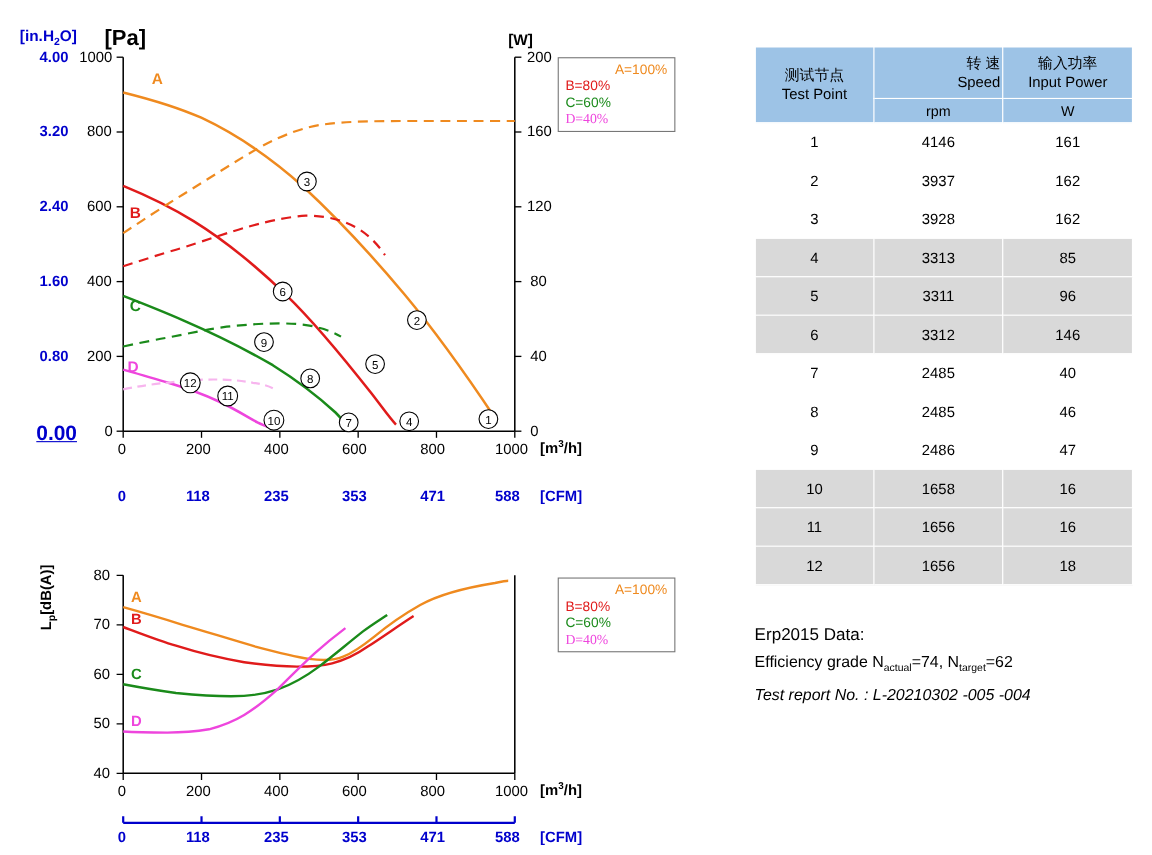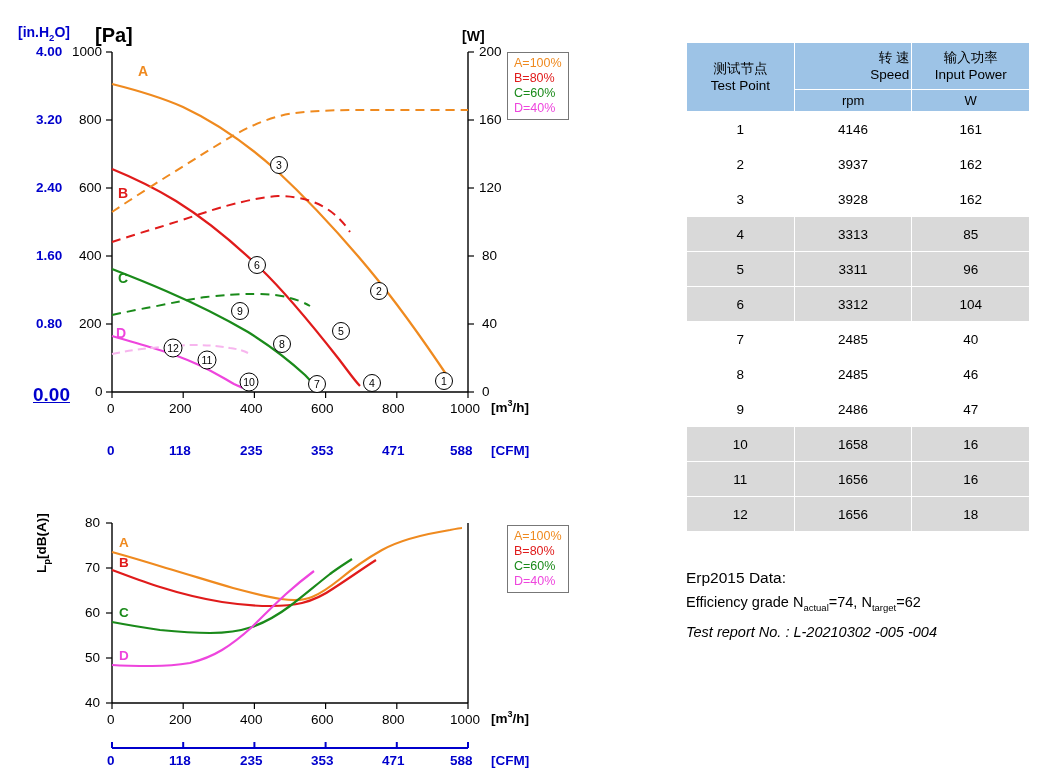--- a/index.html
+++ b/index.html
@@ -21,24 +21,24 @@
   
   #perf-chart{position:absolute;left:0;top:0;width:620px;height:430px;}
   #noise-chart{position:absolute;left:0;top:505px;width:620px;height:270px;}
 
   
   .legend{
     position:absolute;border:1px solid #777;background:#fff;
     padding:3px 6px;font-size:12.5px;line-height:15px;
   }
   .legend div{white-space:nowrap;}
-  .lg-a{color:#ef8a1f;}
+  .lg-a{color:#ef8a1f;margin-left:45px;}
   .lg-b{color:#e01b1b;}
   .lg-c{color:#1a8a1a;}
-  .lg-d{color:#ee45dd;}
+  .lg-d{color:#ee45dd;font-family:Liberation Serif, serif;}
 
   
   #data-table{
     position:absolute;left:686px;top:42px;width:344px;
     border-collapse:collapse;font-size:13.5px;
   }
   #data-table th,#data-table td{
     border:1px solid #ffffff;text-align:center;padding:6px 2px;
   }
   #data-table thead th{
@@ -348,21 +348,21 @@
         <td>85</td>
       </tr>
       <tr class="shade">
         <td>5</td>
         <td>3311</td>
         <td>96</td>
       </tr>
       <tr class="shade">
         <td>6</td>
         <td>3312</td>
-        <td>104</td>
+        <td>146</td>
       </tr>
       <tr>
         <td>7</td>
         <td>2485</td>
         <td>40</td>
       </tr>
       <tr>
         <td>8</td>
         <td>2485</td>
         <td>46</td>

